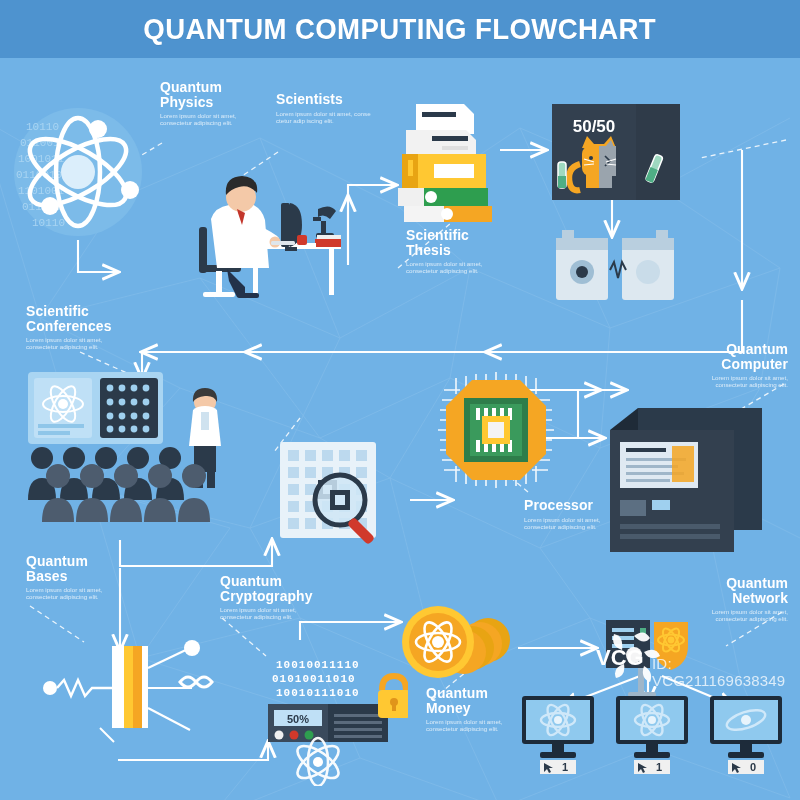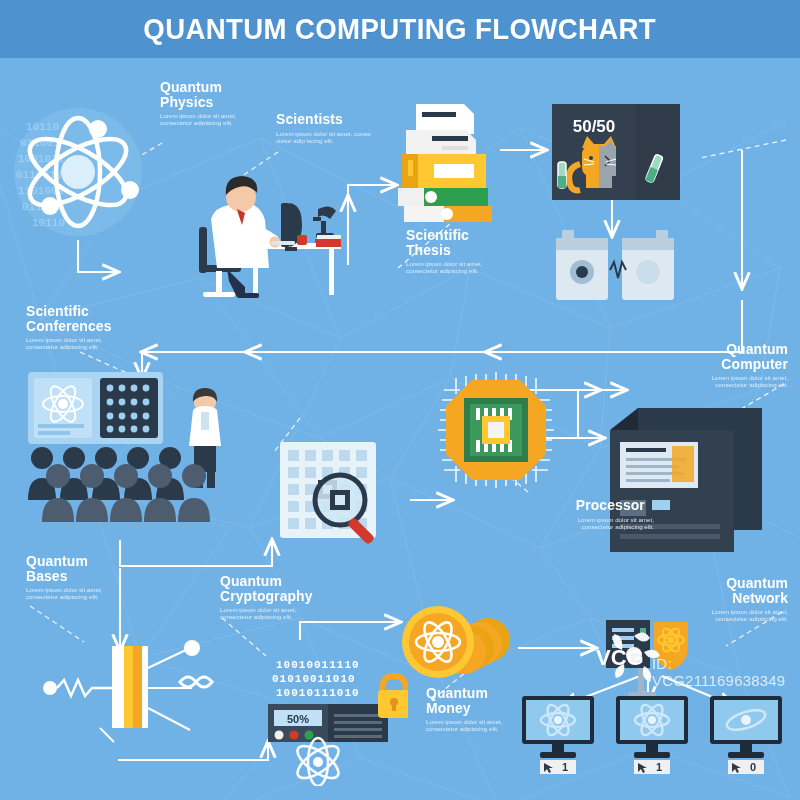--- a/index.html
+++ b/index.html
@@ -561,21 +561,21 @@
       <path d="M22 67 l0 9 l3 -3 l2 4 l2 -1 l-2 -4 l4 0 Z" fill="#2b3a4a"></path>
     </g>
   </svg>
 
   <div class="lbl" style="left:160px;top:80px;width:130px;">
     <div class="h">Quantum
 Physics</div>
     <div class="s"><span>Lorem ipsum dolor sit amet,</span><br><span>consectetur adipiscing elit.</span></div>
   </div>
 
-  <div class="lbl" style="left:276px;top:112px;width:130px;">
+  <div class="lbl" style="left:276px;top:92px;width:130px;">
     <div class="h">Scientists</div>
     <div class="s"><span>Lorem ipsum dolor sit amet, conse</span><br><span>ctetur adip iscing elit.</span></div>
   </div>
 
 
   <div class="lbl" style="left:406px;top:228px;width:130px;">
     <div class="h">Scientific
 Thesis</div>
     <div class="s"><span>Lorem ipsum dolor sit amet,</span><br><span>consectetur adipiscing elit.</span></div>
   </div>
@@ -586,21 +586,21 @@
     <div class="s"><span>Lorem ipsum dolor sit amet,</span><br><span>consectetur adipiscing elit.</span></div>
   </div>
 
   <div class="lbl right" style="left:652px;top:342px;width:136px;">
     <div class="h">Quantum
 Computer</div>
     <div class="s"><span>Lorem ipsum dolor sit amet,</span><br><span>consectetur adipiscing elit.</span></div>
   </div>
 
 
-  <div class="lbl" style="left:524px;top:498px;width:130px;text-align:right;">
+  <div class="lbl" style="left:524px;top:498px;width:130px;">
     <div class="h">Processor</div>
     <div class="s"><span>Lorem ipsum dolor sit amet,</span><br><span>consectetur adipiscing elit.</span></div>
   </div>
 
   <div class="lbl" style="left:26px;top:554px;width:130px;">
     <div class="h">Quantum
 Bases</div>
     <div class="s"><span>Lorem ipsum dolor sit amet,</span><br><span>consectetur adipiscing elit.</span></div>
   </div>
 

